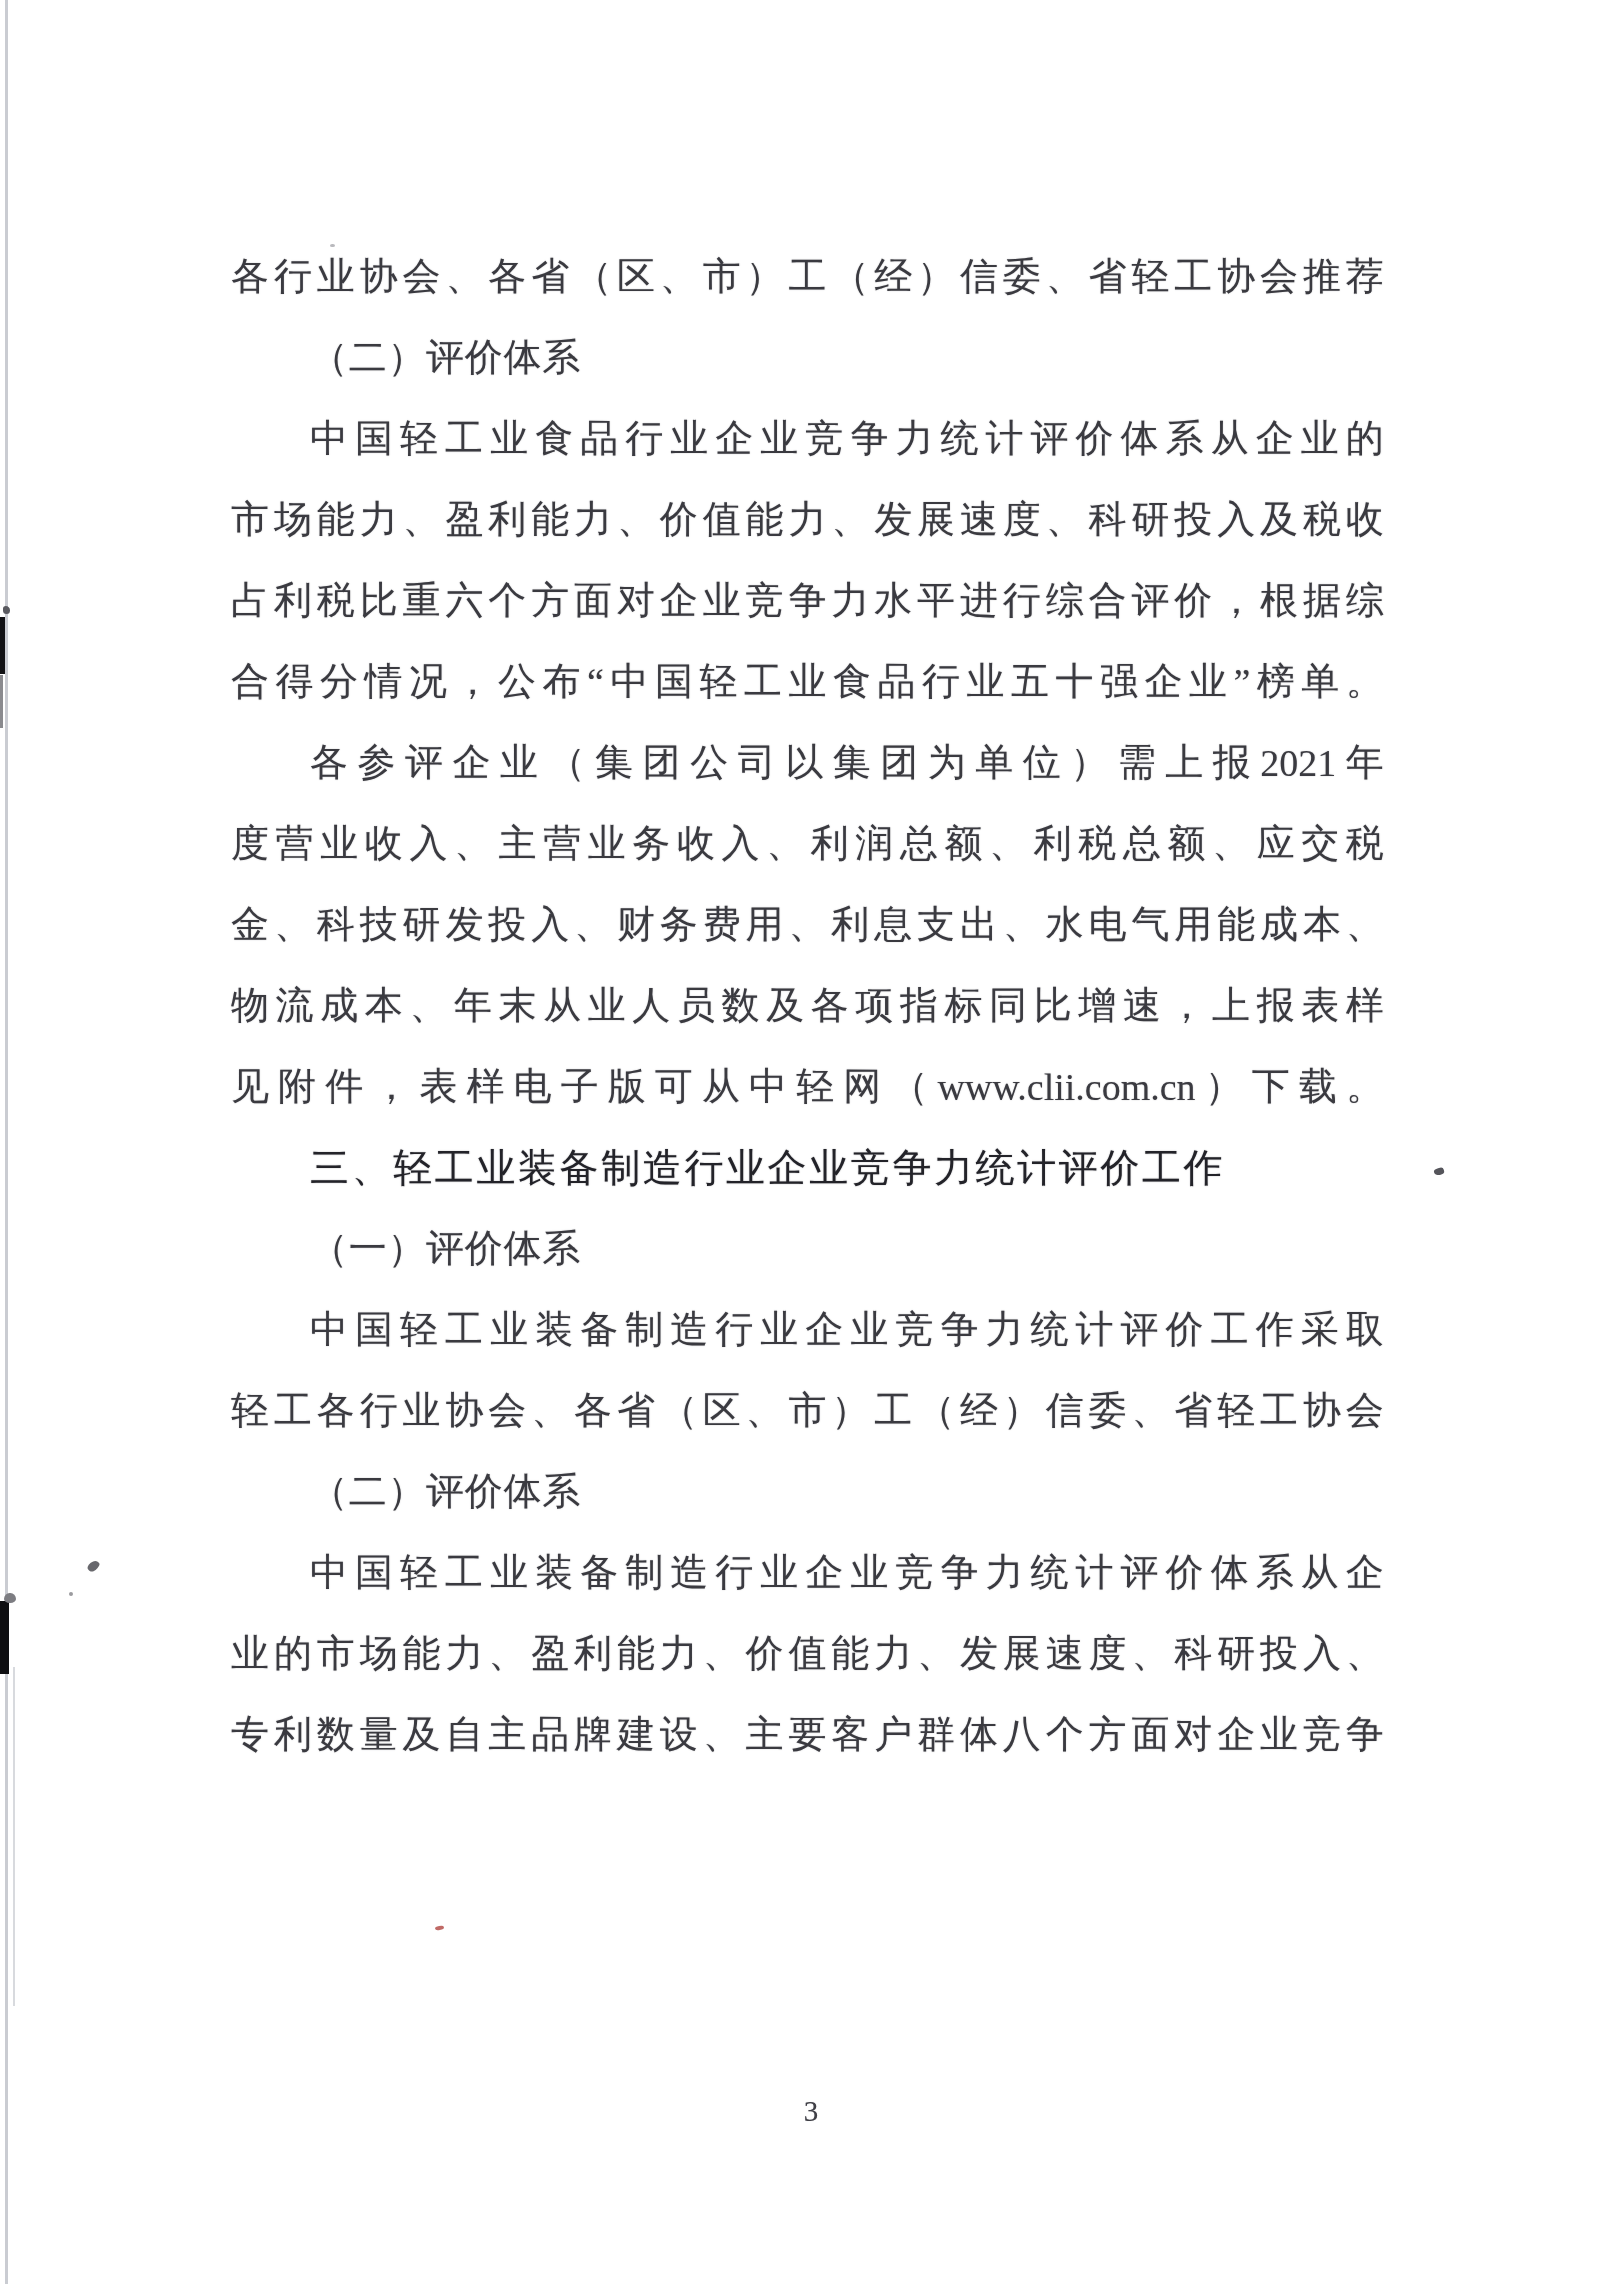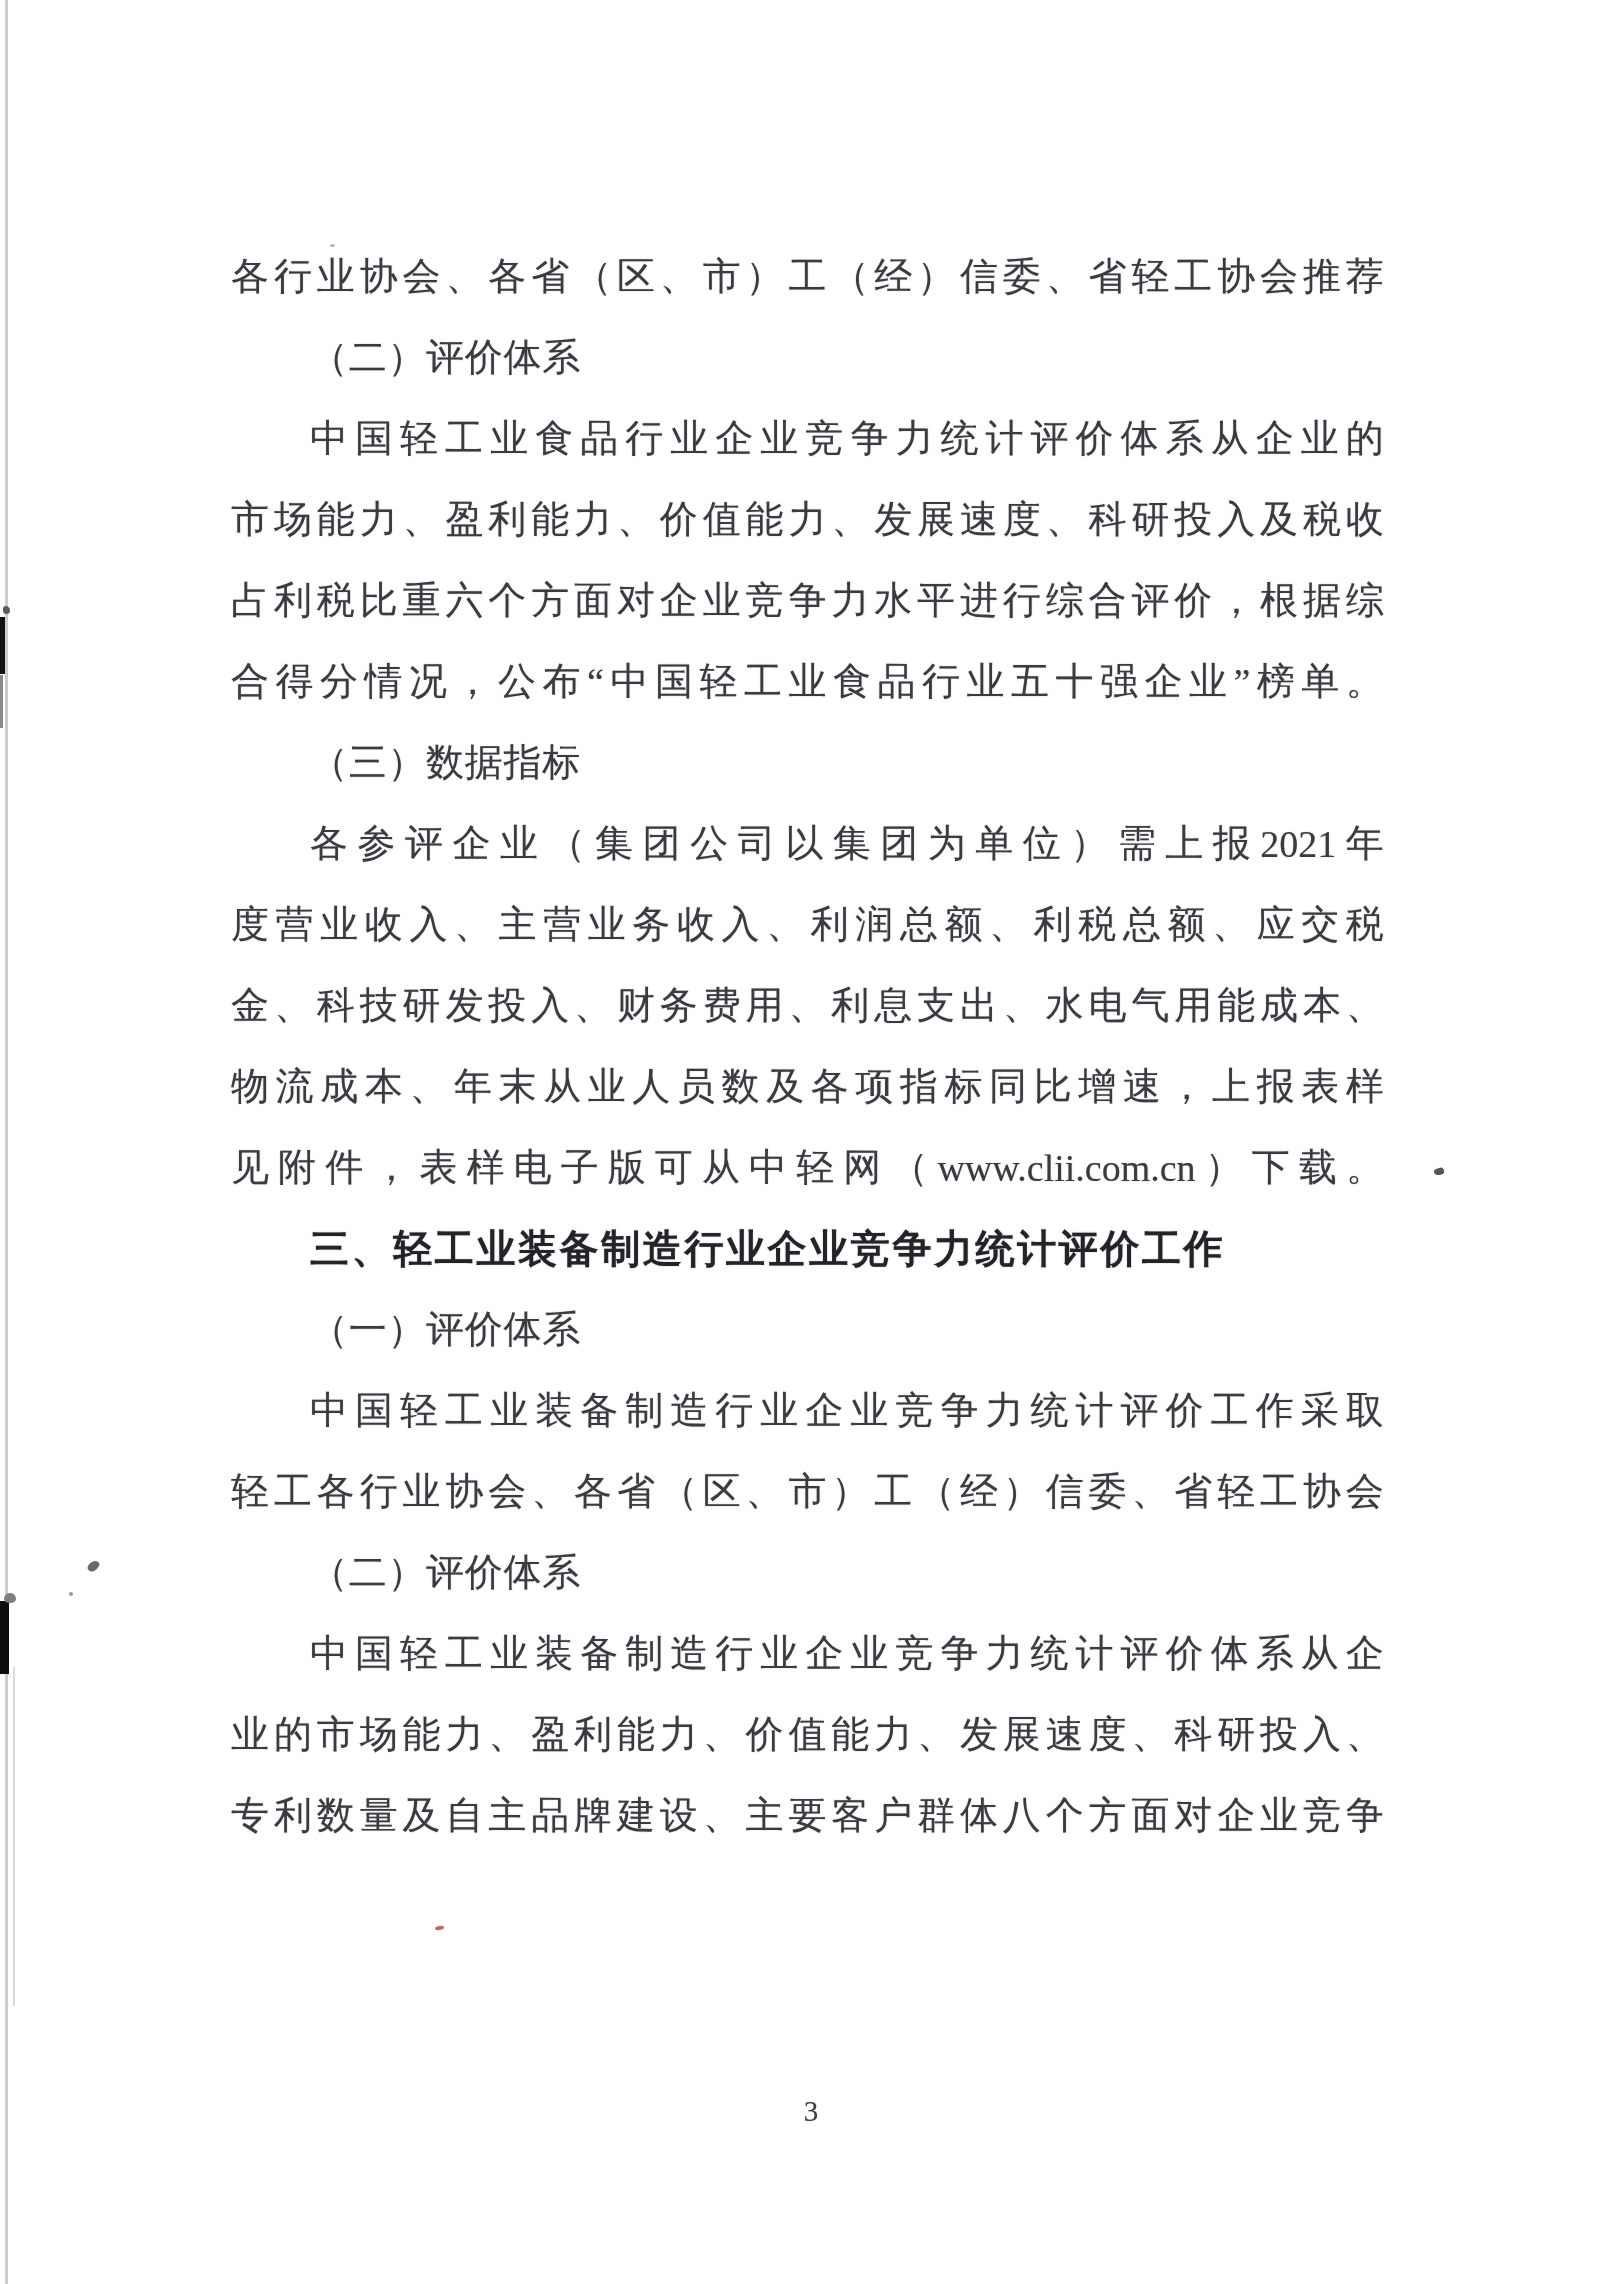--- a/index.html
+++ b/index.html
@@ -31,21 +31,21 @@
     line-height:81px;
     letter-spacing:0.7px;
   }
   .line.justify{
     display:flex;
     justify-content:space-between;
     align-items:center;
   }
   .line.indent{padding-left:79px;}
   .line.heading{
-    font-weight:700;
+    font-weight:400;
     font-size:39px;
     color:#232329;
     text-shadow:0 0 1.3px rgba(30,30,40,.45);
     letter-spacing:2.6px;
   }
   
   .page-number{
     position:absolute;
     left:762px;top:2092px;
     width:98px;height:39px;
@@ -282,21 +282,20 @@
         <span>五</span>
         <span>十</span>
         <span>强</span>
         <span>企</span>
         <span>业</span>
         <span>”</span>
         <span>榜</span>
         <span>单</span>
         <span>。</span>
       </div>
-    <div class="line natural indent">（三）数据指标</div>
     <div class="line justify indent">
         <span>各</span>
         <span>参</span>
         <span>评</span>
         <span>企</span>
         <span>业</span>
         <span>（</span>
         <span>集</span>
         <span>团</span>
         <span>公</span>

